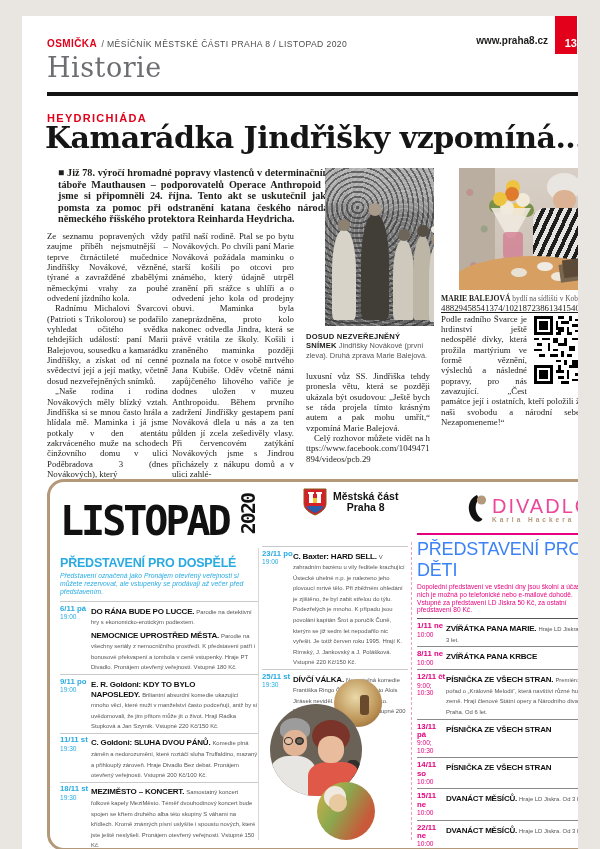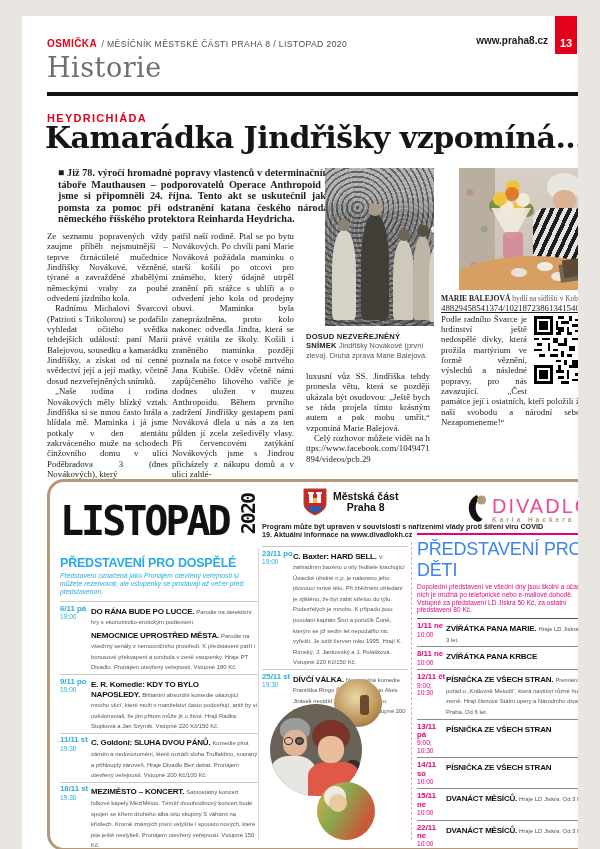--- a/index.html
+++ b/index.html
@@ -6,21 +6,21 @@
   html,body { background:#e9e6e2; }
   body { font-family:"Liberation Sans", sans-serif; }
   .page { position:relative; width:556px; height:849px; background:#ffffff; overflow:hidden; margin:16px auto; }
 
   
   .masthead { position:absolute; left:25px; top:17px; width:470px; white-space:nowrap; }
   .brand { color:#e2001a; font-weight:bold; font-size:10px; letter-spacing:.4px; }
   .msub { color:#4c4c4e; font-size:8.6px; letter-spacing:.4px; }
   .website { position:absolute; top:19px; right:30px; font-weight:bold; font-size:10px; color:#1d1d1b;text-align:right; }
   .pagenum { position:absolute; right:1px; top:0; width:22px; height:38px; background:#e2001a; color:#fff;
-             display:flex; align-items:flex-end; justify-content:center; padding-bottom:5px;
+             display:flex; align-items:flex-end; justify-content:flex-end; padding-bottom:5px;
              font-weight:bold; font-size:11px; }
   .section-title { position:absolute; left:25px; top:36px; font-family:"DejaVu Serif", serif;
                    font-size:27px; color:#6d6e71; letter-spacing:.5px; }
   .section-rule { position:absolute; left:25px; top:76px; width:559px; height:4px; background:#141414; }
 
   
   .kicker { position:absolute; left:25px; top:96px; color:#e2001a; font-weight:bold; font-size:11px; letter-spacing:1.3px; }
   .headline { position:absolute; left:23px; top:104px; width:572px; font-family:"DejaVu Serif", serif;
               font-weight:bold; font-size:30px; letter-spacing:-.5px; color:#151515; }
   .lead { position:absolute; left:36px; top:151px; width:273px; font-family:"Liberation Serif", serif;
@@ -312,21 +312,21 @@
         </div>
         <div class="row blue norule">
           <div></div>
           <p class="it"><span class="ti">NEMOCNICE UPROSTŘED MĚSTA.</span><span class="de">Parodie na všechny seriály z nemocničního prostředí. K představení patří i bonusové překvapení a tombola v ceně vstupenky. Hraje PT Divadlo. Pronájem otevřený veřejnosti. Vstupné 180 Kč.</span></p>
         </div>
         <div class="row blue">
           <div>
               <span class="d">9/11 po</span>
               <span class="t">19:00</span>
             </div>
-          <p class="it"><span class="ti">E. R. Komedie: KDY TO BYLO NAPOSLEDY.</span><span class="de">Briliantní absurdní komedie ukazující mnoho věcí, které muži v manželství často podceňují, aniž by si uvědomovali, že jim přitom může jít o život. Hrají Radka Stupková a Jan Szymik. Vstupné 220 Kč/150 Kč.</span></p>
+          <p class="it"><span class="ti">E. R. Goldoni: KDY TO BYLO NAPOSLEDY.</span><span class="de">Briliantní absurdní komedie ukazující mnoho věcí, které muži v manželství často podceňují, aniž by si uvědomovali, že jim přitom může jít o život. Hrají Radka Stupková a Jan Szymik. Vstupné 220 Kč/150 Kč.</span></p>
         </div>
         <div class="row blue">
           <div>
               <span class="d">11/11 st</span>
               <span class="t">19:30</span>
             </div>
           <p class="it"><span class="ti">C. Goldoni: SLUHA DVOU PÁNŮ.</span><span class="de">Komedie plná záměn a nedorozumění, které roztáčí sluha Truffaldino, mazaný a přihlouplý zároveň. Hraje Divadlo Bez debat. Pronájem otevřený veřejnosti. Vstupné 200 Kč/100 Kč.</span></p>
         </div>
         <div class="row blue">
           <div>
@@ -354,21 +354,20 @@
         <rect x="5" y="4" width="6" height="2" fill="#fff"></rect>
         <rect x="13" y="4" width="6" height="2" fill="#fff"></rect>
         <rect x="10" y="10" width="4" height="5" fill="#f2c230"></rect>
         <path d="M4 18 h16 v2 c-3 3 -8 5 -8 5 c0 0 -5 -2 -8 -5 Z" fill="#2a5caa"></path>
       </svg>
       <div class="p8name">
         <div>Městská část</div>
         <div>Praha 8</div>
       </div>
     </div>
-    <p class="covid">Program může být upraven v souvislosti s nařízeními vlády proti šíření viru COVID 19. Aktuální informace na www.divadlokh.cz</p>
 
     <div class="p-mid">
       <div class="row blue first">
         <div>
             <span class="d">23/11 po</span>
             <span class="t">19:00</span>
           </div>
         <p class="it"><span class="ti">C. Baxter: HARD SELL.</span><span class="de">V zahradním bazénu u vily ředitele krachující Ústecké uhelné n.p. je nalezeno jeho plovoucí mrtvé tělo. Při zběžném ohledání je zjištěno, že byl zabit střelou do týlu. Podezřelých je mnoho. K případu jsou povoláni kapitán Šrot a poručík Čuně, kterým se již sedm let nepodařilo nic vyřešit. Je totiž červen roku 1995. Hrají K. Rímský, J. Jankovský a J. Polášková. Vstupné 220 Kč/150 Kč.</span></p>
       </div>
       <div class="row blue">

